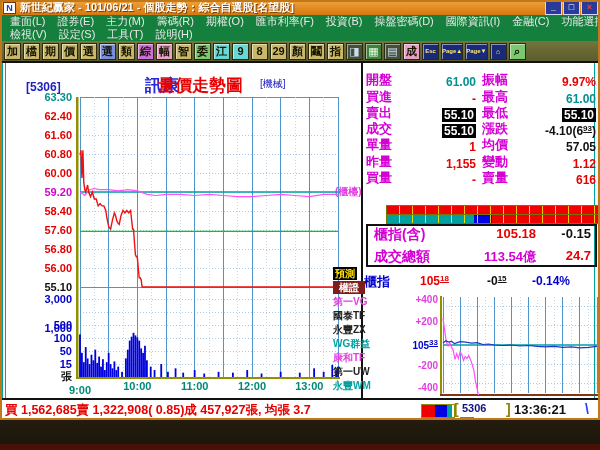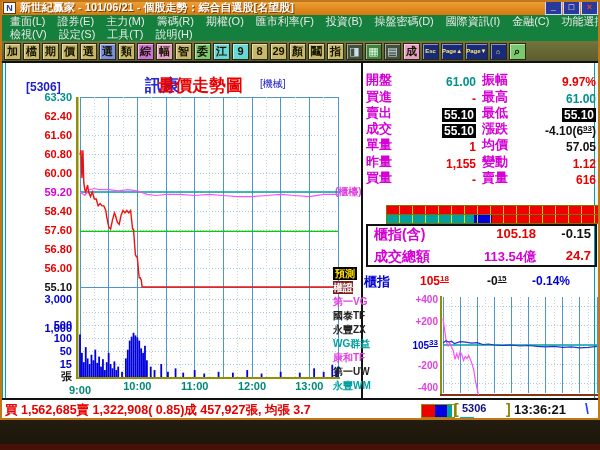--- a/index.html
+++ b/index.html
@@ -69,21 +69,21 @@
   .idxchg{flex:1;text-align:right;padding-right:4px;font-size:13px;}
   
   .mini-name{left:364px;top:273px;color:#0000d0;font-weight:bold;font-size:13px;}
   .mini-val{left:420px;top:274px;color:#e60000;font-weight:bold;font-size:12px;}
   .mini-chg{left:487px;top:274px;color:#111;font-weight:bold;font-size:12px;}
   .mini-pct{left:532px;top:274px;color:#0000cc;font-weight:bold;font-size:12px;}
   
   #sidebar{left:333px;top:267px;width:32px;}
   .chip{height:14px;margin-bottom:0;font-size:10px;font-weight:bold;line-height:13px;white-space:nowrap;}
   .chip-yellow{background:#000;color:#ffe000;padding:0 2px;display:inline-block;}
-  .chip-white{background:#7f1d1d;color:#fff;padding:0 0;display:inline-block;font-family:Liberation Serif, serif;}
+  .chip-white{background:#7f1d1d;color:#fff;padding:0 6px;display:inline-block;font-family:Liberation Serif, serif;}
   .t-magenta{color:#e040e0;} .t-black{color:#222;} .t-teal{color:#00a0a0;}
   
   .mini-axis-l{left:440px;top:296px;width:2px;height:99px;background:#909000;}
   .mini-axis-b{left:440px;top:394px;width:158px;height:2px;background:#883311;}
   
   #statusbar{left:0;top:398px;width:600px;height:22px;background:#fff;border-top:2px solid #111;box-sizing:border-box;}
   #summary{left:5px;top:402px;color:#e60000;font-weight:bold;font-size:12.5px;white-space:nowrap;}
   #legend{left:421px;top:404px;width:32px;height:12px;border:1px solid #909000;display:flex;}
   .br-open{left:454px;top:401px;color:#908000;font-weight:bold;font-size:14px;}
   .code-txt{left:462px;top:402px;color:#101080;font-weight:bold;font-size:11px;}

